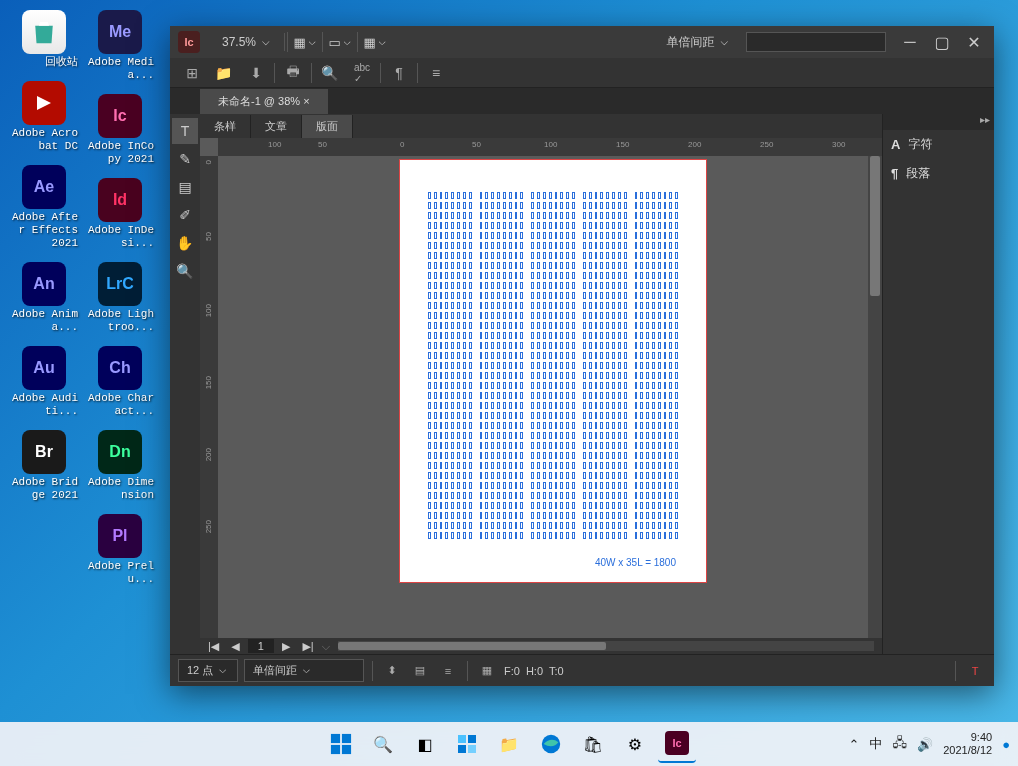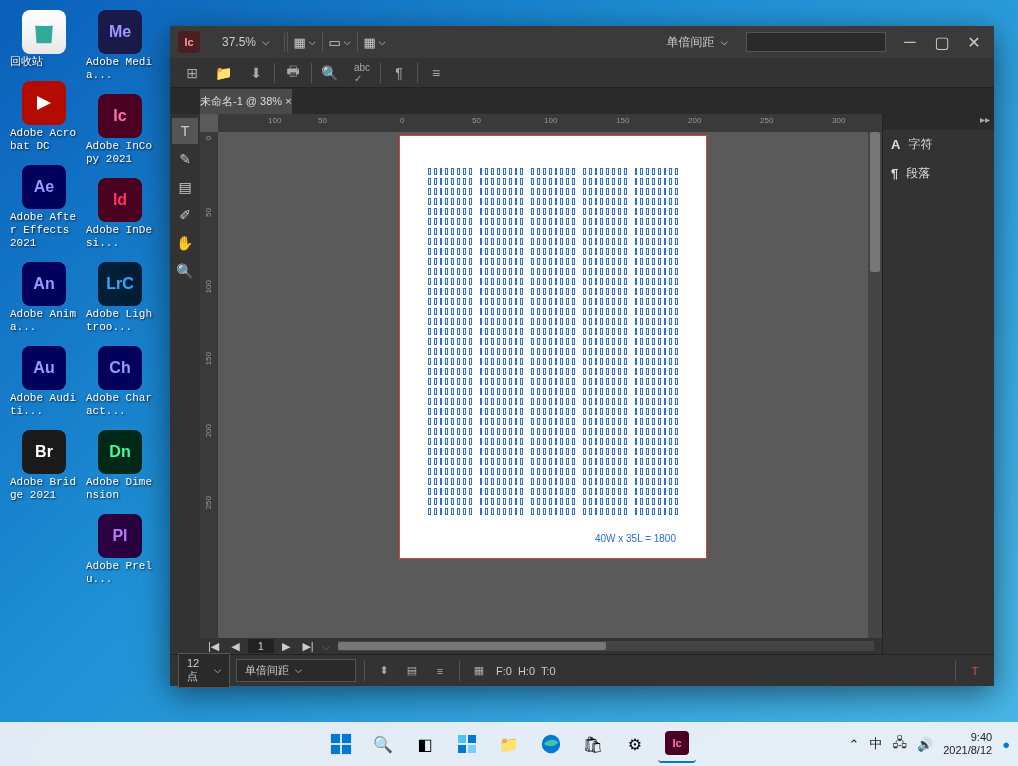--- a/index.html
+++ b/index.html
@@ -1,20 +1,20 @@
 <!DOCTYPE html>
 <html><head>
 <meta charset="utf-8">
 <style>
 * { margin: 0; padding: 0; box-sizing: border-box; font-family: "Microsoft YaHei", sans-serif; }
 body { width: 1018px; height: 766px; background: linear-gradient(135deg, #0a5fba 0%, #1e90d4 40%, #4ab8e8 100%); overflow: hidden; position: relative; }
 
 
 .desktop { position: absolute; top: 0; left: 0; width: 170px; padding: 10px 0 0 10px; }
-.dicon { width: 68px; display: inline-block; text-align: left; margin: 0 4px 12px 0; vertical-align: top; cursor: pointer; }
+.dicon { width: 68px; display: inline-block; text-align: right; margin: 0 4px 12px 0; vertical-align: top; cursor: pointer; }
 .dicon .ibox { width: 44px; height: 44px; margin: 0 auto 2px; border-radius: 8px; display: flex; align-items: center; justify-content: center; font-weight: bold; font-size: 16px; color: #fff; }
 .dicon .lbl { color: #fff; font-size: 11px; text-shadow: 1px 1px 2px rgba(0,0,0,.8); word-break: break-all; line-height: 13px; font-family: Liberation Mono, monospace; }
 .recycle { background: linear-gradient(#fff,#e8e8e8); }
 .recycle svg { width: 30px; height: 30px; }
 
 
 .app { position: absolute; left: 170px; top: 26px; width: 824px; height: 660px; background: #333; box-shadow: 0 8px 30px rgba(0,0,0,.5); display: flex; flex-direction: column; }
 .titlebar { height: 32px; background: #3a3a3a; display: flex; align-items: center; padding: 0 4px; }
 .appicon { width: 22px; height: 22px; background: #4a1f1f; border-radius: 4px; display: flex; align-items: center; justify-content: center; color: #ff9a9a; font-size: 11px; font-weight: bold; margin: 0 8px 0 4px; }
 .zoom { color: #ccc; font-size: 12px; padding: 2px 14px; border-right: 1px solid #555; display: flex; align-items: center; gap: 6px; }
@@ -28,21 +28,21 @@
 .search { width: 140px; height: 20px; background: #2a2a2a; border: 1px solid #555; margin: 0 8px; }
 .winbtn { width: 32px; height: 26px; display: flex; align-items: center; justify-content: center; color: #ccc; cursor: pointer; }
 
 .menubar { height: 26px; background: #3a3a3a; display: flex; align-items: center; padding: 0 8px; border-bottom: 1px solid #222; }
 .mitem { color: #ddd; font-size: 12px; padding: 4px 10px; cursor: pointer; }
 
 .iconbar { height: 30px; background: #333; display: flex; align-items: center; padding: 0 6px; border-bottom: 1px solid #222; }
 .ibicon { width: 32px; height: 26px; display: flex; align-items: center; justify-content: center; color: #aaa; font-size: 14px; cursor: pointer; }
 
 .tabbar { height: 26px; background: #2a2a2a; display: flex; align-items: center; padding-left: 30px; }
-.doctab { background: #4a4a4a; color: #ddd; font-size: 11px; padding: 5px 0; display: flex; align-items: center; gap: 8px; }
+.doctab { background: #4a4a4a; color: #ddd; font-size: 11px; padding: 5px 18px; display: flex; align-items: center; gap: 8px; }
 
 
 .work { flex: 1; display: flex; min-height: 0; }
 .ltool { width: 30px; background: #333; display: flex; flex-direction: column; align-items: center; padding-top: 4px; }
 .ltool .t { width: 26px; height: 26px; display: flex; align-items: center; justify-content: center; color: #ccc; font-size: 14px; cursor: pointer; margin-bottom: 2px; }
 .ltool .t.sel { background: #555; }
 
 .center { flex: 1; display: flex; flex-direction: column; background: #5a5a5a; min-width: 0; }
 .subtabs { height: 24px; background: #333; display: flex; align-items: center; }
 .stab { color: #ccc; font-size: 11px; padding: 4px 14px; cursor: pointer; border-right: 1px solid #222; }
@@ -143,20 +143,25 @@
     <div class="ltool">
       <div class="t sel">T</div>
       <div class="t">✎</div>
       <div class="t">▤</div>
       <div class="t">✐</div>
       <div class="t">✋</div>
       <div class="t">🔍</div>
     </div>
 
     <div class="center">
+      <div class="subtabs" id="subtabs">
+          <div class="stab ">条样</div>
+          <div class="stab ">文章</div>
+          <div class="stab sel">版面</div>
+        </div>
       <div class="hruler" id="hruler">
           <span class="tick" style="left:50px">100</span>
           <span class="tick" style="left:100px">50</span>
           <span class="tick" style="left:182px">0</span>
           <span class="tick" style="left:254px">50</span>
           <span class="tick" style="left:326px">100</span>
           <span class="tick" style="left:398px">150</span>
           <span class="tick" style="left:470px">200</span>
           <span class="tick" style="left:542px">250</span>
           <span class="tick" style="left:614px">300</span>
@@ -1813,21 +1818,21 @@
           </div>
           <div class="pitem">
             <span style="font-weight:bold;font-size:13px">¶</span>
             <span>段落</span>
           </div>
         </div>
     </div>
   </div>
 
   <div class="statusbar">
-    <div class="dd" style="width:52px">12 点</div>
+    <div class="dd" style="width:60px">12 点</div>
     <div class="dd" style="width:120px">单倍间距</div>
     <div class="sep"></div>
     <div class="sico">⬍</div>
     <div class="sico">▤</div>
     <div class="sico">≡</div>
     <div class="sep"></div>
     <div class="sico">▦</div>
     <span class="fval">F:0</span>
     <span class="fval">H:0</span>
     <span class="fval">T:0</span>

